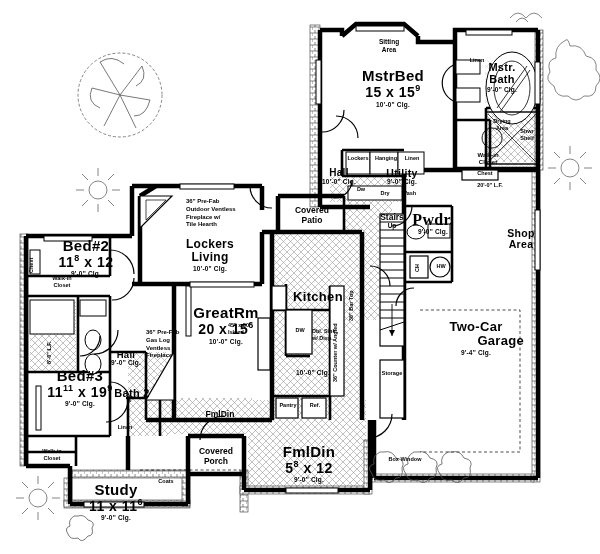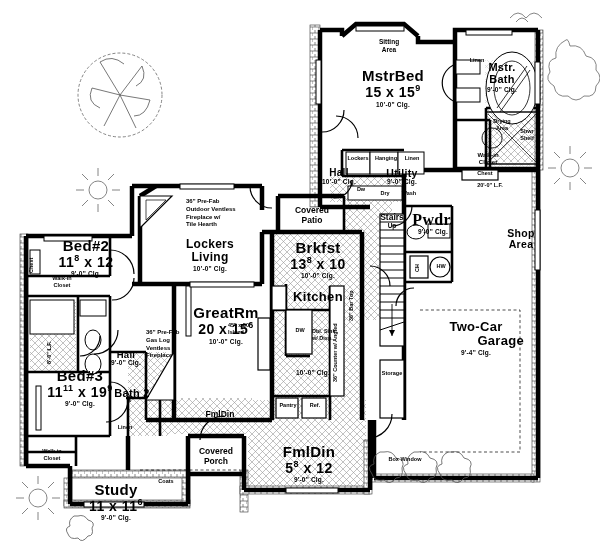--- a/index.html
+++ b/index.html
@@ -391,25 +391,20 @@
     <div>Stairs</div>
     <div style="font-size:6.5px;">Up</div>
   </div>
   <div class="lbl tiny" style="left:376px;top:370px;width:32px;"><span>Storage</span></div>
 
   <div class="lbl med" style="left:284px;top:205px;width:56px;">
     <div>Covered</div>
     <div>Patio</div>
   </div>
 
-  <div class="lbl room" style="left:278px;top:240px;width:80px;">
-    <div class="rname">Brkfst</div>
-    <div class="rdim"><span>13</span><span class="sup">8</span> <span>x  10</span></div>
-    <div class="rclg" style="margin-top:2px;">10'-0" Clg.</div>
-  </div>
 
   <div class="lbl room" style="left:282px;top:290px;width:72px;">
     <div class="rname" style="font-size:13px;">Kitchen</div>
   </div>
   <div class="lbl rclg" style="left:290px;top:370px;width:46px;text-align:center;"><span>10'-0" Clg.</span></div>
   <div class="lbl tiny" style="left:292px;top:327px;width:16px;"><span>DW</span></div>
   <div class="lbl tiny" style="left:312px;top:328px;width:40px;text-align:left;">
     <div>Dbl. Sink</div>
     <div>w/ Disp.</div>
   </div>

